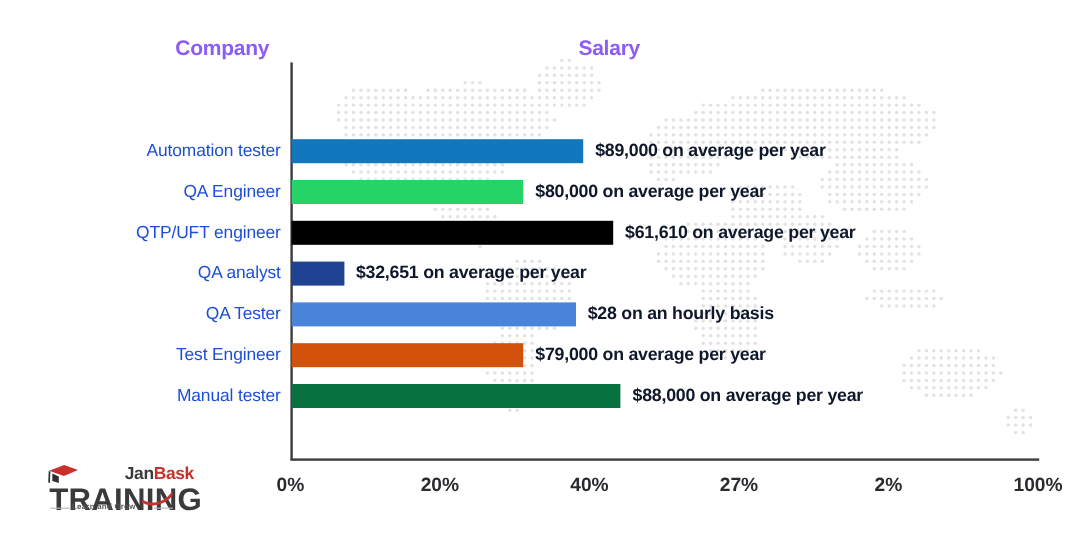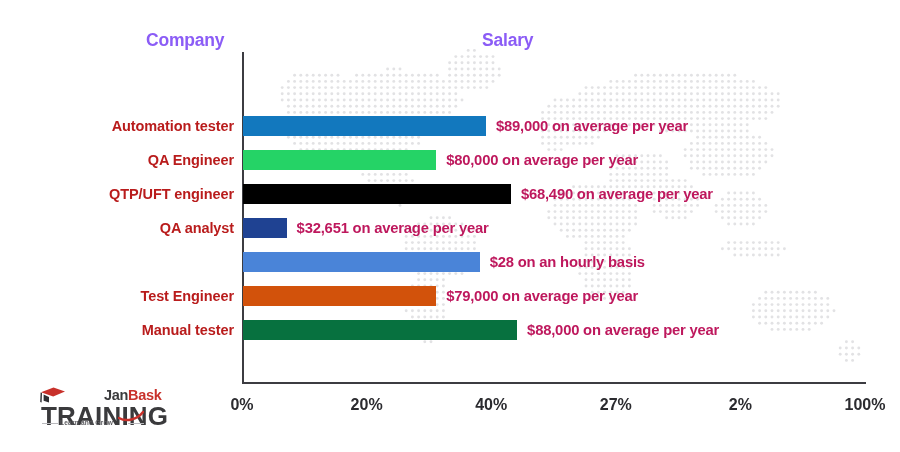--- a/index.html
+++ b/index.html
@@ -59,39 +59,39 @@
     height: 34px;
     width: 900px;
   }
   .row-label {
     position: absolute;
     right: 666px;   
     top: 0;
     height: 34px;
     line-height: 34px;
     font-size: 14.5px;
-    font-weight: bold;
-    color: #b91c1c;
+    font-weight: normal;
+    color: #1d4ed8;
     white-space: nowrap;
     letter-spacing: -0.1px;
   }
   .bar {
     position: absolute;
     left: 243px;
     top: 7px;
     height: 20px;
   }
   .bar-value {
     position: absolute;
     top: 0;
     height: 34px;
     line-height: 34px;
     font-size: 14.8px;
     font-weight: bold;
-    color: #be185d;
+    color: #0f172a;
     white-space: nowrap;
     letter-spacing: -0.2px;
   }
 
   
   .tick-label {
     position: absolute;
     top: 396px;
     font-size: 16px;
     font-weight: bold;
@@ -1650,28 +1650,29 @@
         <div class="bar-value" style="left: 495.97px;">$89,000 on average per year</div>
       </div>
       <div class="row" style="top: 143px; text-align: right;">
         <div class="row-label">QA Engineer</div>
         <div class="bar" style="width: 193.13px; background: rgb(37, 211, 102);"></div>
         <div class="bar-value" style="left: 446.13px;">$80,000 on average per year</div>
       </div>
       <div class="row" style="top: 177px;">
         <div class="row-label">QTP/UFT engineer</div>
         <div class="bar" style="width: 267.89px; background: rgb(0, 0, 0);"></div>
-        <div class="bar-value" style="left: 520.89px;">$68,490 on average per year</div>
+        <div class="bar-value" style="left: 520.89px;">$61,610 on average per year</div>
       </div>
       <div class="row" style="top: 211px;">
         <div class="row-label">QA analyst</div>
         <div class="bar" style="width: 43.61px; background: rgb(31, 66, 146);"></div>
         <div class="bar-value" style="left: 296.61px;">$32,651 on average per year</div>
       </div>
       <div class="row" style="top: 245px;">
+        <div class="row-label">QA Tester</div>
         <div class="bar" style="width: 236.74px; background: rgb(74, 132, 216);"></div>
         <div class="bar-value" style="left: 489.74px;">$28 on an hourly basis</div>
       </div>
       <div class="row" style="top: 279px;">
         <div class="row-label">Test Engineer</div>
         <div class="bar" style="width: 193.13px; background: rgb(210, 82, 11);"></div>
         <div class="bar-value" style="left: 446.13px;">$79,000 on average per year</div>
       </div>
       <div class="row" style="top: 313px;">
         <div class="row-label">Manual tester</div>

